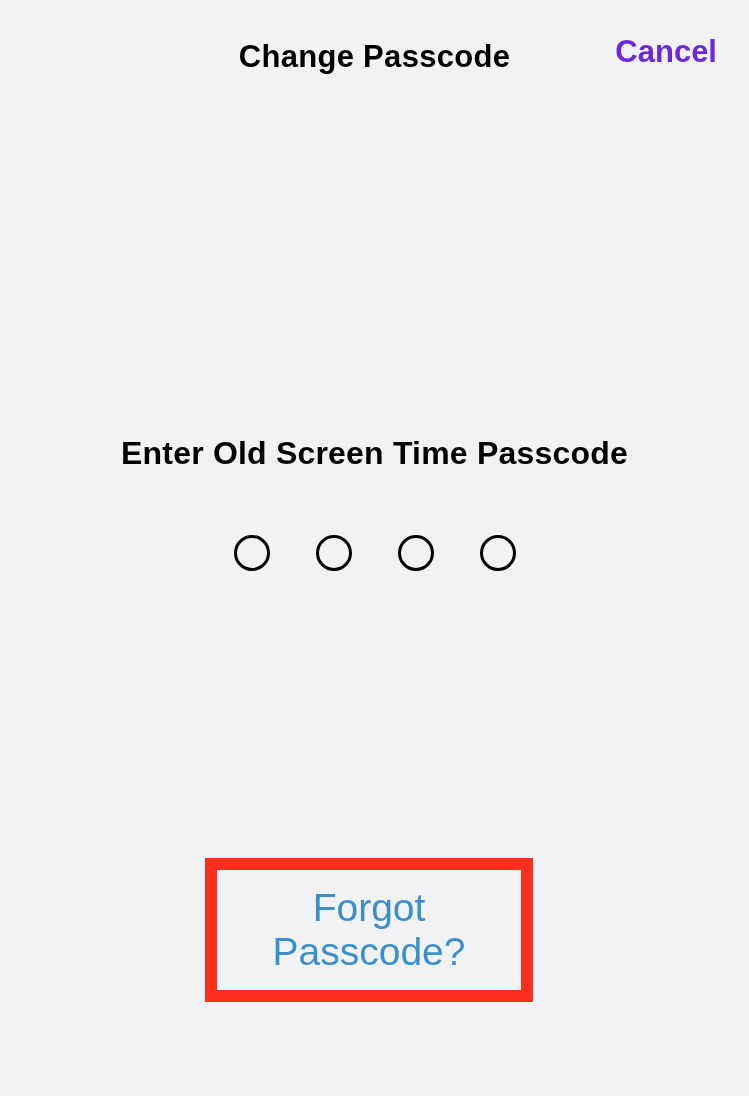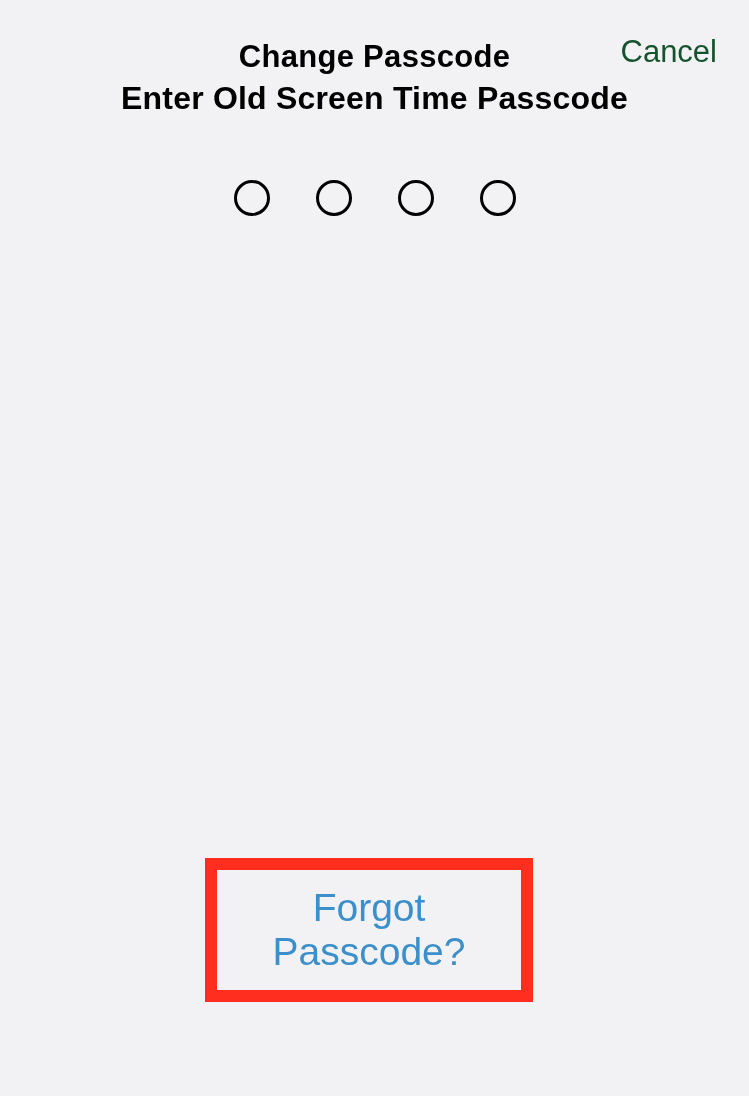--- a/index.html
+++ b/index.html
@@ -31,40 +31,41 @@
       font-weight: 600;
       color: #000;
       letter-spacing: 0.3px;
     }
     
     .cancel-button {
       position: absolute;
       right: 32px;
       top: 34px;
       font-size: 31px;
-      font-weight: 400;
-      color: #14532d;
+      font-weight: 700;
+      color: #6d28d9;
       cursor: pointer;
       background: none;
       border: none;
       font-family: inherit;
     }
     
     .content {
       display: flex;
       flex-direction: column;
       align-items: center;
       width: 100%;
     }
     
     .prompt {
       font-size: 32px;
       font-weight: 600;
       color: #000;
       text-align: center;
+      margin-top: 355px;
       letter-spacing: 0.2px;
     }
     
     .passcode-dots {
       display: flex;
       justify-content: center;
       gap: 46px;
       margin-top: 63px;
     }
     

